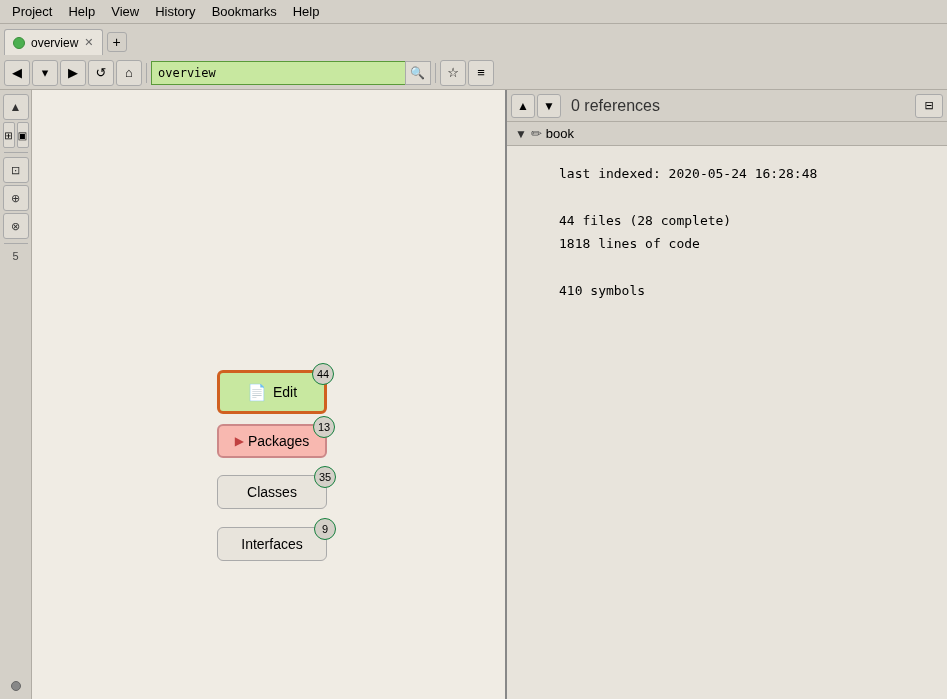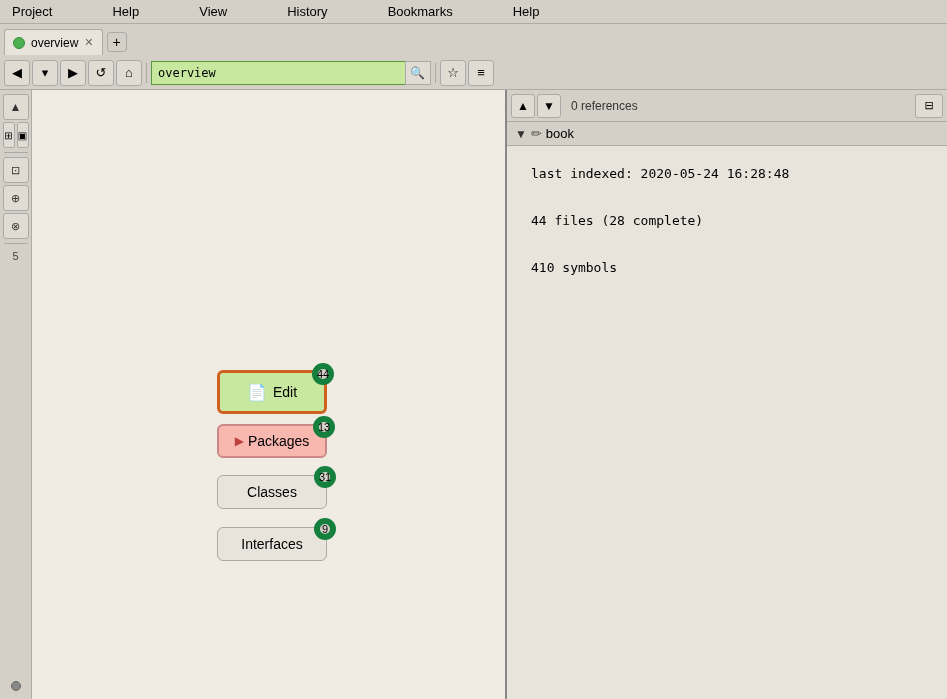--- a/index.html
+++ b/index.html
@@ -6,21 +6,20 @@
     body { font-family: sans-serif; font-size: 13px; background: #d4d0c8; width: 947px; height: 699px; overflow: hidden; }
 
     
     .menubar {
       display: flex;
       align-items: center;
       background: #d4d0c8;
       padding: 2px 4px;
       border-bottom: 1px solid #b0aca4;
       height: 24px;
-      gap: 44px;
     }
     .menubar-item {
       padding: 2px 8px;
       cursor: pointer;
       font-size: 13px;
     }
 
     
     .tabbar {
       display: flex;
@@ -207,21 +206,21 @@
       font-size: 14px;
       font-weight: normal;
       cursor: pointer;
       user-select: none;
     }
     .node-badge {
       position: absolute;
       top: -10px;
       right: -10px;
       background: #d4d0c8;
-      border: 6px solid #15803d;
+      border: 1px solid #15803d;
       border-radius: 50%;
       width: 22px;
       height: 22px;
       display: flex; align-items: center; justify-content: center;
       font-size: 11px;
       color: #000;
     }
     .node-files {
       left: 185px;
       top: 280px;
@@ -292,21 +291,21 @@
       border: 1px solid #aaa;
       border-radius: 3px;
       background: #e0dcd4;
       cursor: pointer;
       font-size: 12px;
     }
     .ref-count {
       flex: 1;
       text-align: left;
       padding-left: 8px;
-      font-size: 12px;
+      font-size: 16px;
       color: #333;
     }
     .right-toolbar-icon-btn {
       width: 28px;
       height: 24px;
       display: flex; align-items: center; justify-content: center;
       border: 1px solid #aaa;
       border-radius: 3px;
       background: #e0dcd4;
       cursor: pointer;
@@ -340,21 +339,21 @@
 
     
     .info-content {
       padding: 16px 24px;
       font-family: monospace;
       font-size: 13px;
       color: #000;
       line-height: 1.8;
       flex: 1;
     }
-    .info-content .line { display: block; }
+    .info-content .line { display: block; margin-left: 28px; }
   </style>
 </head>
 <body>
 
 <div class="menubar">
   <span class="menubar-item">Project</span>
   <span class="menubar-item">Help</span>
   <span class="menubar-item">View</span>
   <span class="menubar-item">History</span>
   <span class="menubar-item">Bookmarks</span>
@@ -416,21 +415,21 @@
       </div>
 
       <div class="node node-packages">
         <span class="packages-arrow">▶</span>
         <span>Packages</span>
         <div class="node-badge">13</div>
       </div>
 
       <div class="node node-classes">
         <span>Classes</span>
-        <div class="node-badge">31</div>
+        <div class="node-badge">35</div>
       </div>
 
       <div class="node node-interfaces">
         <span>Interfaces</span>
         <div class="node-badge">9</div>
       </div>
 
     </div>
   </div>
 
@@ -448,19 +447,20 @@
       <div class="tree-label">
         <span class="tree-pencil-icon">✏</span>
         <span>book</span>
       </div>
     </div>
 
     <div class="info-content">
       <span class="line">last indexed: 2020-05-24 16:28:48</span>
       <span class="line">&nbsp;</span>
       <span class="line">44 files (28 complete)</span>
+      <span class="line">1818 lines of code</span>
       <span class="line">&nbsp;</span>
       <span class="line">410 symbols</span>
       <span class="line">&nbsp;</span>
     </div>
   </div>
 
 </div>
 
 </body></html>

